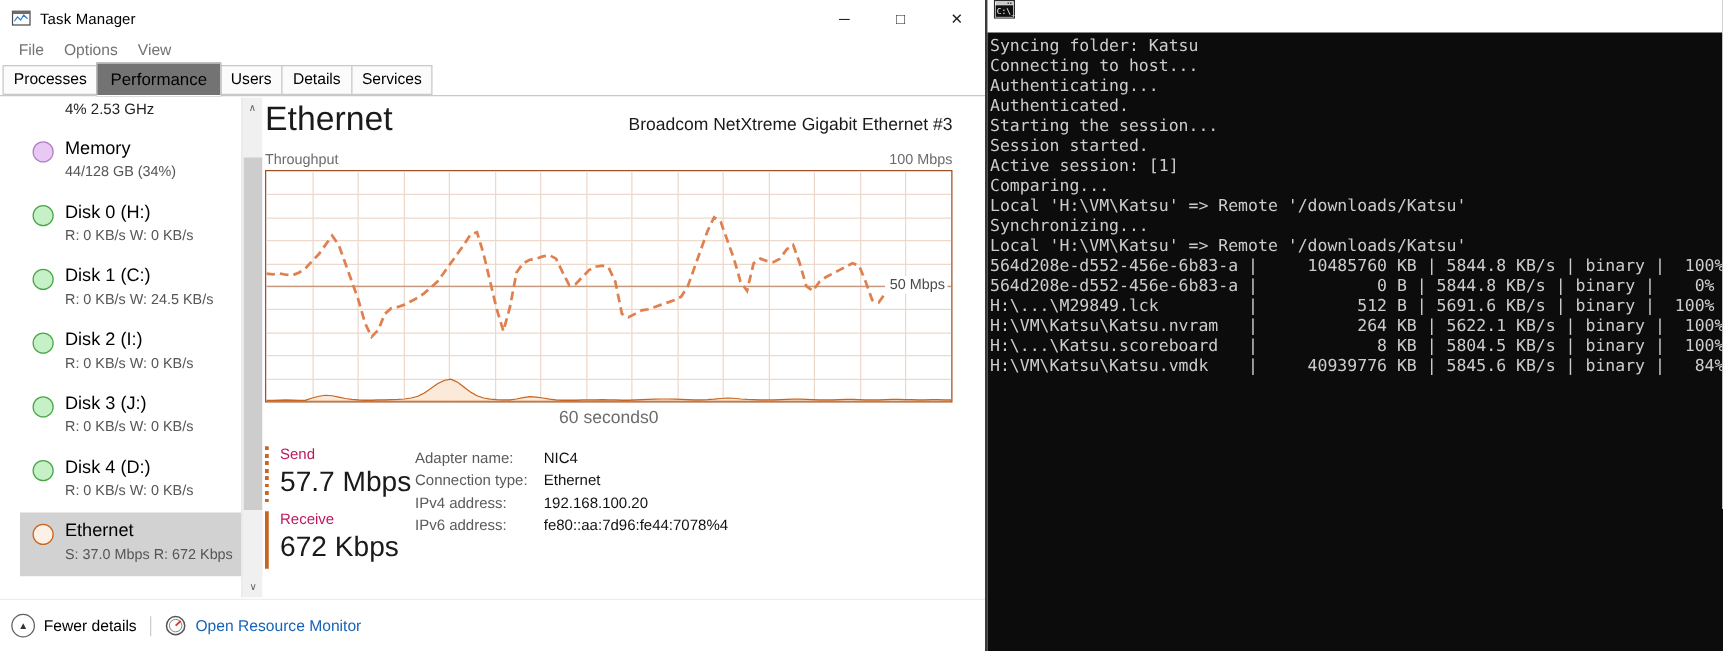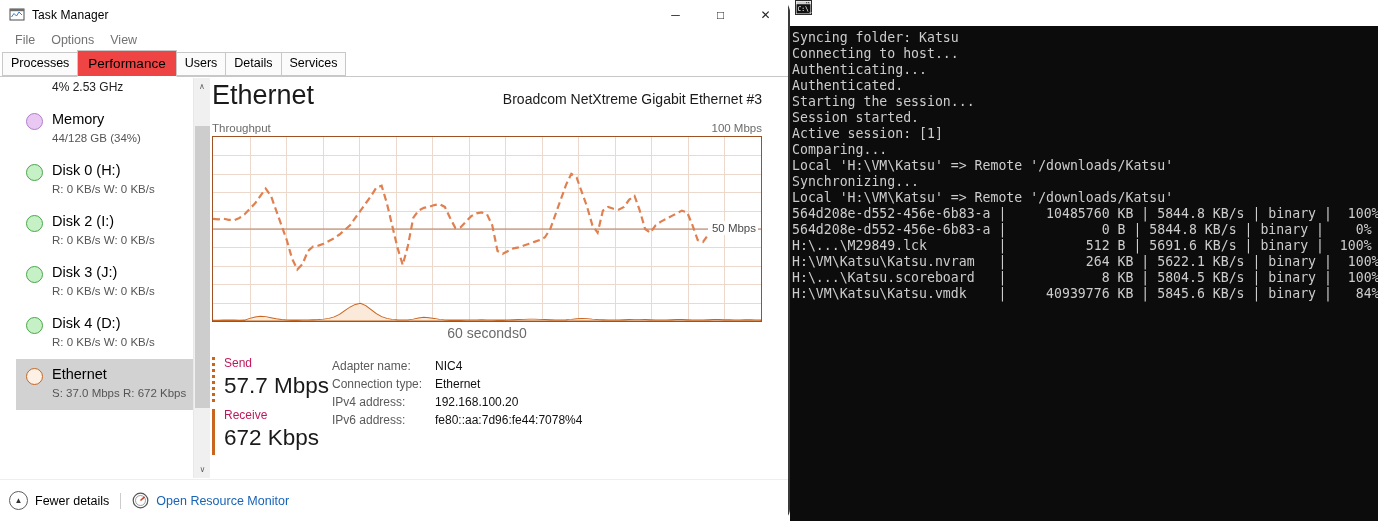--- a/index.html
+++ b/index.html
@@ -9,21 +9,20 @@
     background: #ffffff;
     overflow: hidden;
   }
   .screen { position: relative; width: 1378px; height: 521px; }
 
   
   .tm {
     position: absolute; left: 0; top: 0; width: 790px; height: 521px;
     background: #ffffff;
     border-right: 2px solid #3a3a3a;
-    border-radius: 12px;
   }
   .tm-titlebar {
     position: relative; height: 29px; display: flex; align-items: center;
     background: #ffffff;
   }
   .tm-title-icon { margin-left: 9px; width: 16px; height: 16px; position: relative; }
   .tm-title-text {
     margin-left: 7px; font-size: 12px; color: #000; letter-spacing: .1px;
   }
   .tm-winbtns { position: absolute; right: 0; top: 0; display: flex; height: 29px; }
@@ -40,21 +39,21 @@
   .tm-tabs {
     position: relative; height: 23px; margin-top: 3px;
     border-bottom: 1px solid #c8c8c8; display: flex; align-items: flex-end; padding-left: 2px;
   }
   .tm-tab {
     font-size: 12.5px; color: #000; padding: 3px 8px 4px 8px;
     border: 1px solid #c8c8c8; background: #fbfbfb; margin-right: -1px;
     position: relative; cursor: default; line-height: 15px;
   }
   .tm-tab.active {
-    background: #ef4444; border-bottom: 1px solid #ffffff; z-index: 2;
+    background: #737373; border-bottom: 1px solid #ffffff; z-index: 2;
     padding: 5px 10px 5px 10px; margin-bottom: -1px; font-size: 13.5px;
   }
 
   
   .tm-body { position: absolute; left: 0; top: 78px; width: 790px; height: 400px; }
   .sidebar {
     position: absolute; left: 16px; top: 0; width: 194px; height: 400px;
     overflow: hidden; background: #fff;
   }
   .sb-item {
@@ -216,20 +215,27 @@
         </div>
 
         <div class="sb-item">
           <span class="sb-dot" style="background:#c6f0c6;border-color:#4aa64a"></span>
           <span class="sb-text">
             <span class="sb-name">Disk 0 (H:)</span>
             <span class="sb-sub">R: 0 KB/s  W: 0 KB/s</span>
           </span>
         </div>
 
+        <div class="sb-item">
+          <span class="sb-dot" style="background:#c6f0c6;border-color:#4aa64a"></span>
+          <span class="sb-text">
+            <span class="sb-name">Disk 1 (C:)</span>
+            <span class="sb-sub">R: 0 KB/s  W: 24.5 KB/s</span>
+          </span>
+        </div>
 
         <div class="sb-item">
           <span class="sb-dot" style="background:#c6f0c6;border-color:#4aa64a"></span>
           <span class="sb-text">
             <span class="sb-name">Disk 2 (I:)</span>
             <span class="sb-sub">R: 0 KB/s  W: 0 KB/s</span>
           </span>
         </div>
 
         <div class="sb-item">

